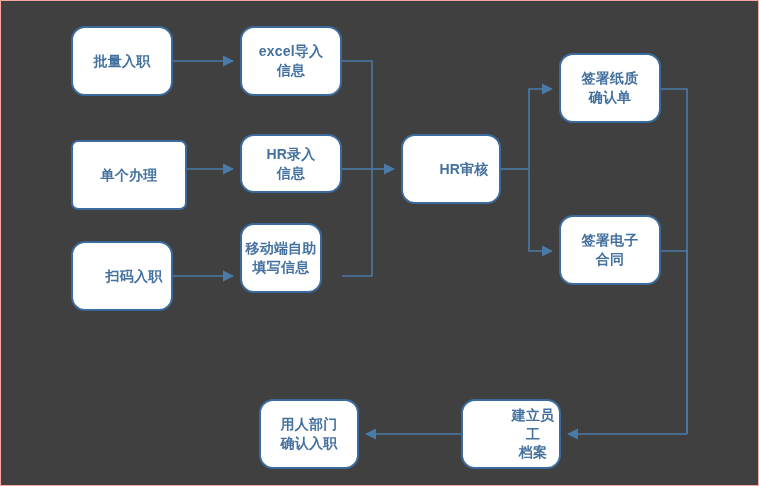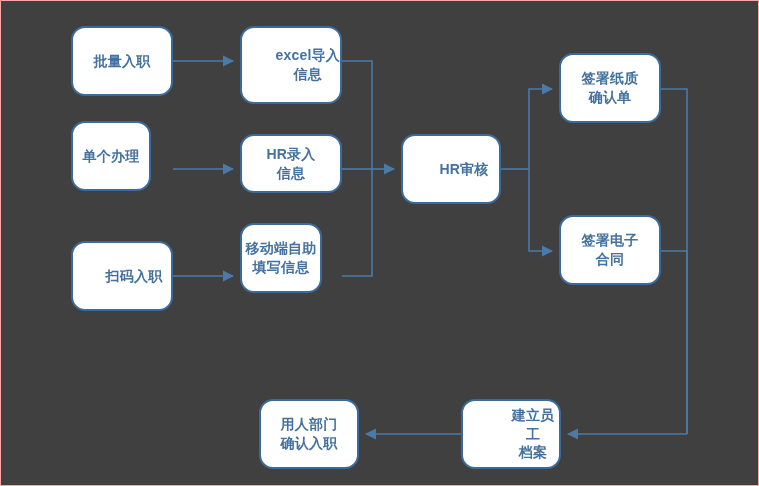--- a/index.html
+++ b/index.html
@@ -79,29 +79,29 @@
       <path d="M 686 433 L 567 433" marker-end="url(#arrow-right)"></path>
 
       <path d="M 460 433 L 365 433" marker-end="url(#arrow-right)"></path>
     </g>
   </svg>
 
   <div class="node-box" style="left:70px; top:25px; width:102px; height:70px;">
     <span class="node-label">批量入职</span>
   </div>
 
-  <div class="node-box" style="left:70px; top:120px; width:80px; height:70px;">
+  <div class="node-box" style="left:70px; top:139px; width:116px; height:70px;border-radius:7px;">
     <span class="node-label">单个办理</span>
   </div>
 
   <div class="node-box" style="left:70px; top:240px; width:102px; height:70px;padding-left:24px;">
     <span class="node-label">扫码入职</span>
   </div>
 
-  <div class="node-box" style="left:239px; top:25px; width:102px; height:78px;justify-content:flex-end;">
+  <div class="node-box" style="left:239px; top:25px; width:102px; height:70px;">
     <span class="node-label">excel导入
 信息</span>
   </div>
 
   <div class="node-box" style="left:239px; top:133px; width:102px; height:59px;">
     <span class="node-label">HR录入
 信息</span>
   </div>
 
   <div class="node-box" style="left:239px; top:222px; width:82px; height:70px;align-items:center;">

